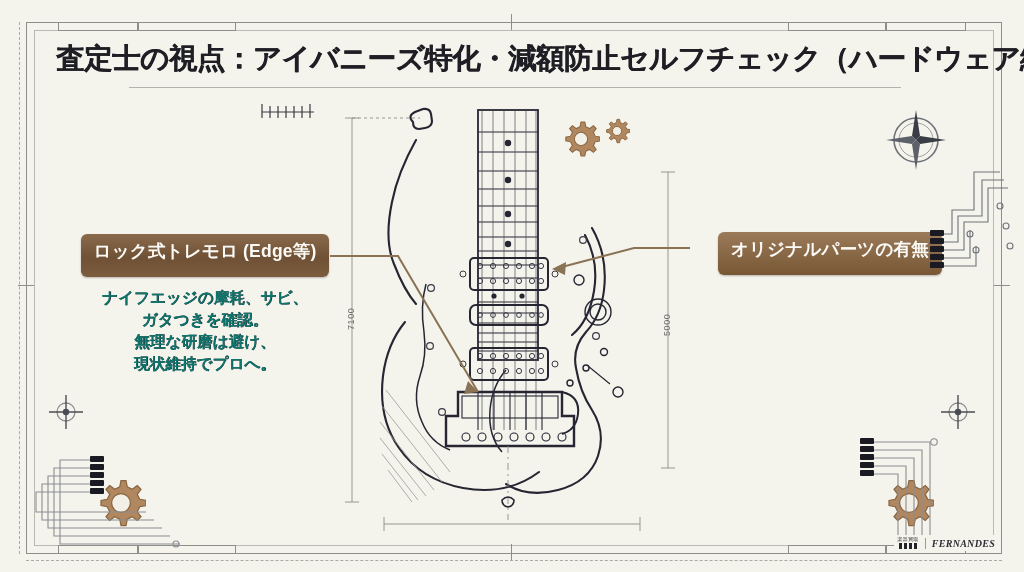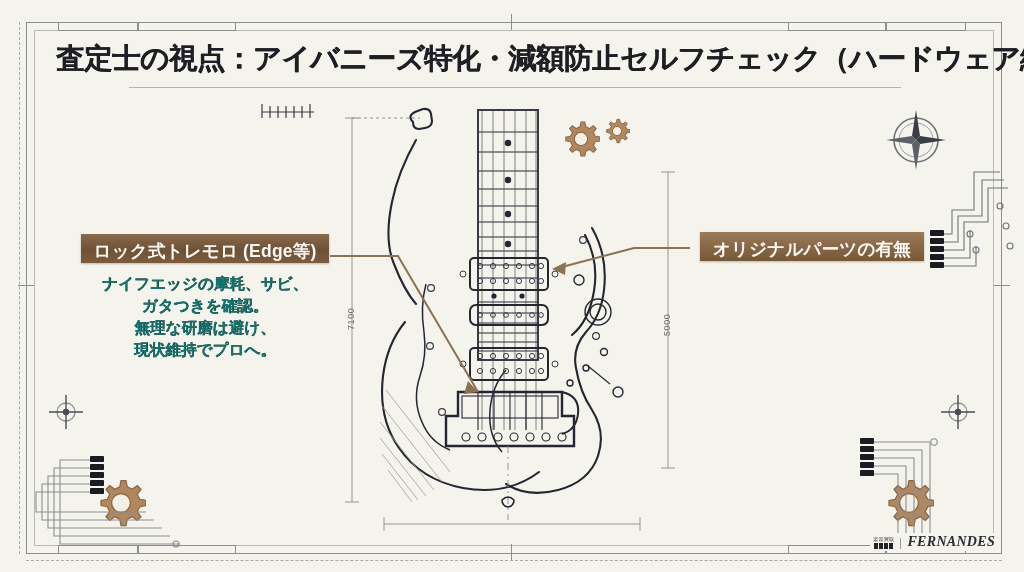--- a/index.html
+++ b/index.html
@@ -72,45 +72,46 @@
     margin: 9px auto 0;
     width: 84%;
     height: 1.4px;
     background: #b2b3ad;
   }
 
   
   .callout { position: absolute; text-align: center; }
   .callout-head {
     display: inline-block;
-    padding: 5px 13px 0;
+    padding: 5px 13px 14px;
     color: #fbfaf6;
     font-size: 17.5px;
     font-weight: 700;
     letter-spacing: 0.2px;
     white-space: nowrap;
     background: linear-gradient(180deg,#8a6a4c 0%,#6f5135 55%,#7d5c3d 100%);
     box-shadow: 0 1px 2px rgba(0,0,0,.25);
+    border-radius: 6px;
   }
   .callout-head.lighter {
     background: linear-gradient(180deg,#a3apx 0%,#7d5c3d 100%);
     background: linear-gradient(180deg,#9b7a59 0%,#775734 100%);
   }
   .callout-body {
     margin-top: 10px;
     color: #0f766e;
     font-size: 15.6px;
     font-weight: 700;
     line-height: 1.42;
     white-space: pre-line;
     text-shadow: 0.4px 0 0 #14141a;
   }
 
   #callout-left  { left: 80px;  top: 234px; width: 250px; }
-  #callout-right { left: 672px; top: 232px; width: 280px; font-family: Liberation Serif, serif; }
+  #callout-right { left: 690px; top: 232px; width: 280px; font-family: Liberation Serif, serif; }
 
   
   .leader { position: absolute; pointer-events: none; }
 
   
   .dim {
     position: absolute;
     color: #6a6b66;
     font-size: 9px;
     letter-spacing: 0.6px;
@@ -131,21 +132,21 @@
   }
   .logo-jp {
     font-size: 5.2px; color: #3b3b42; letter-spacing: .2px;
     line-height: 1; margin-bottom: 1px;
   }
   .logo-bars { display: flex; gap: 1.5px; align-items: flex-end; }
   .logo-bars i { display: block; width: 3.5px; height: 6px; background: #23232a; }
   .logo-sep { width: 1px; height: 11px; background: #9a9a9a; margin: 0 2px; }
   .logo-name {
     font-family: "Liberation Serif", serif;
-    font-size: 14px; font-style: italic; font-weight: 700;
+    font-size: 10px; font-style: italic; font-weight: 700;
     color: #2b2b33; letter-spacing: .3px; line-height: 1;
   }
 </style>
 </head>
 <body>
 
 <div id="stage">
 
   <div class="frame-outer"></div>
   <div class="frame-inner"></div>

